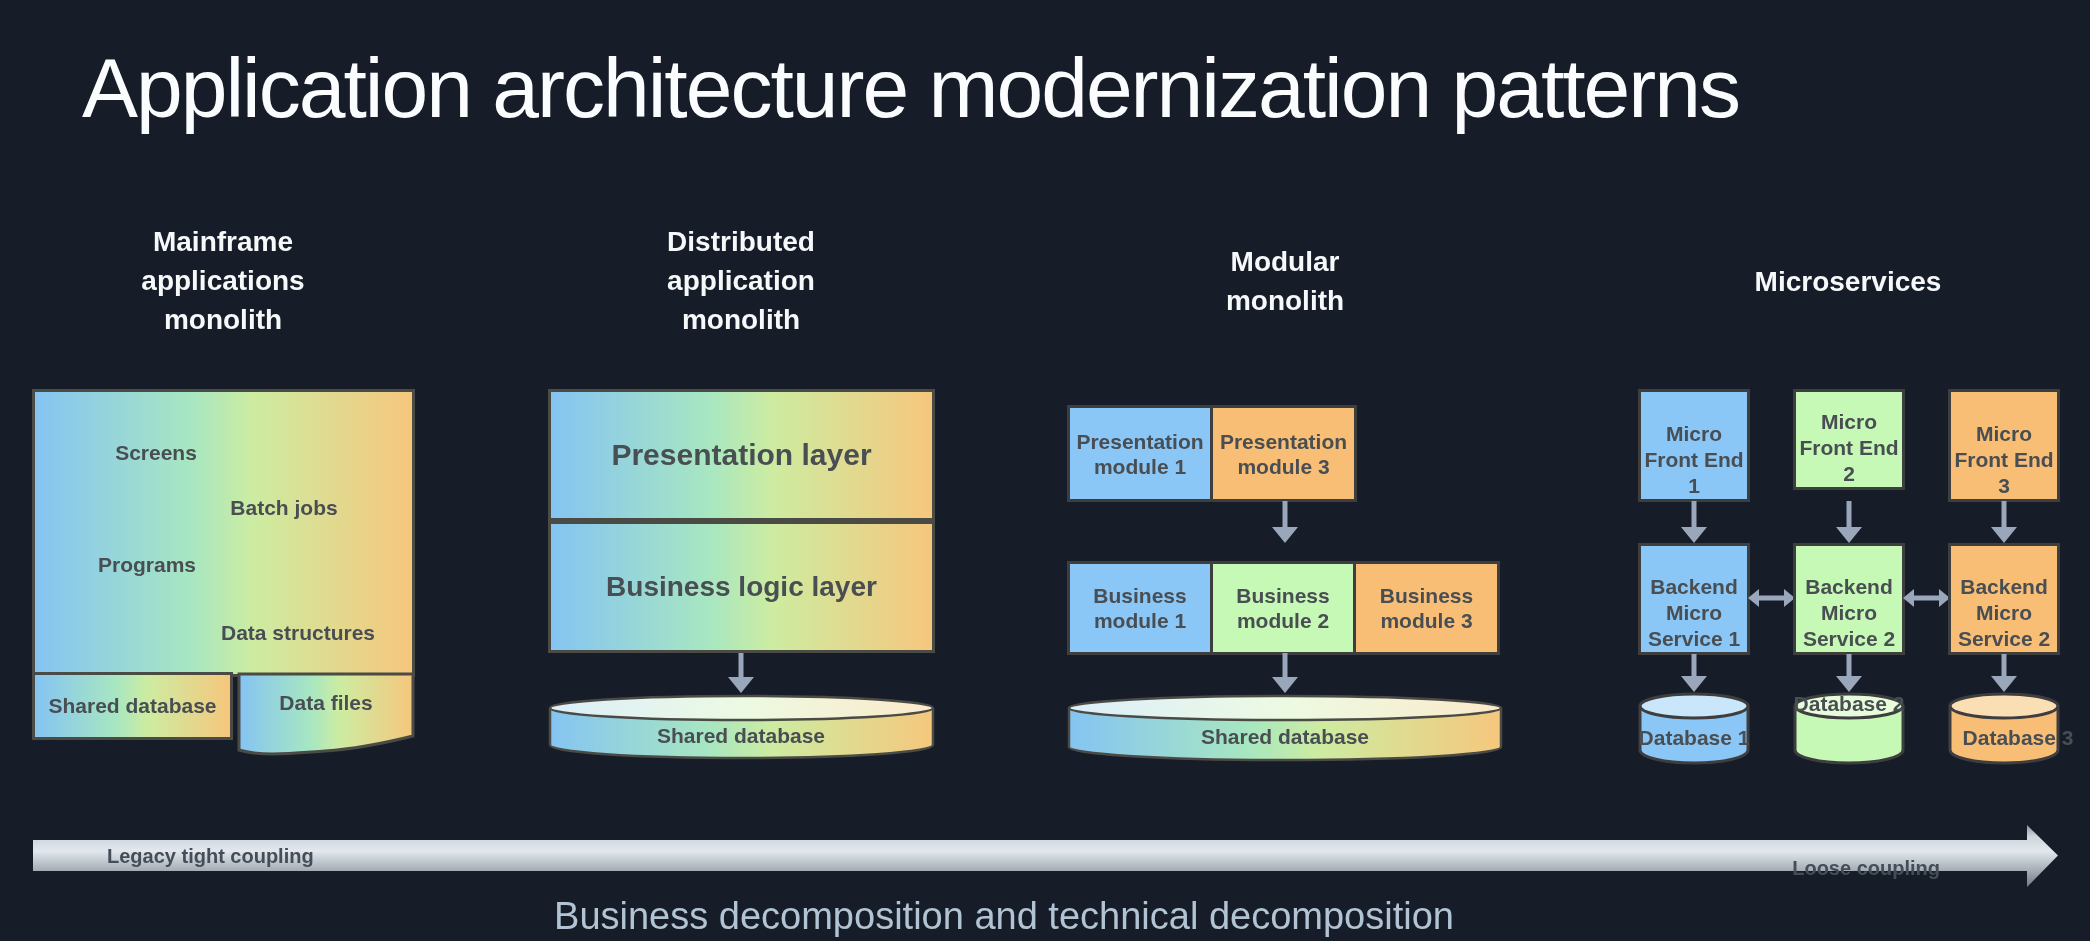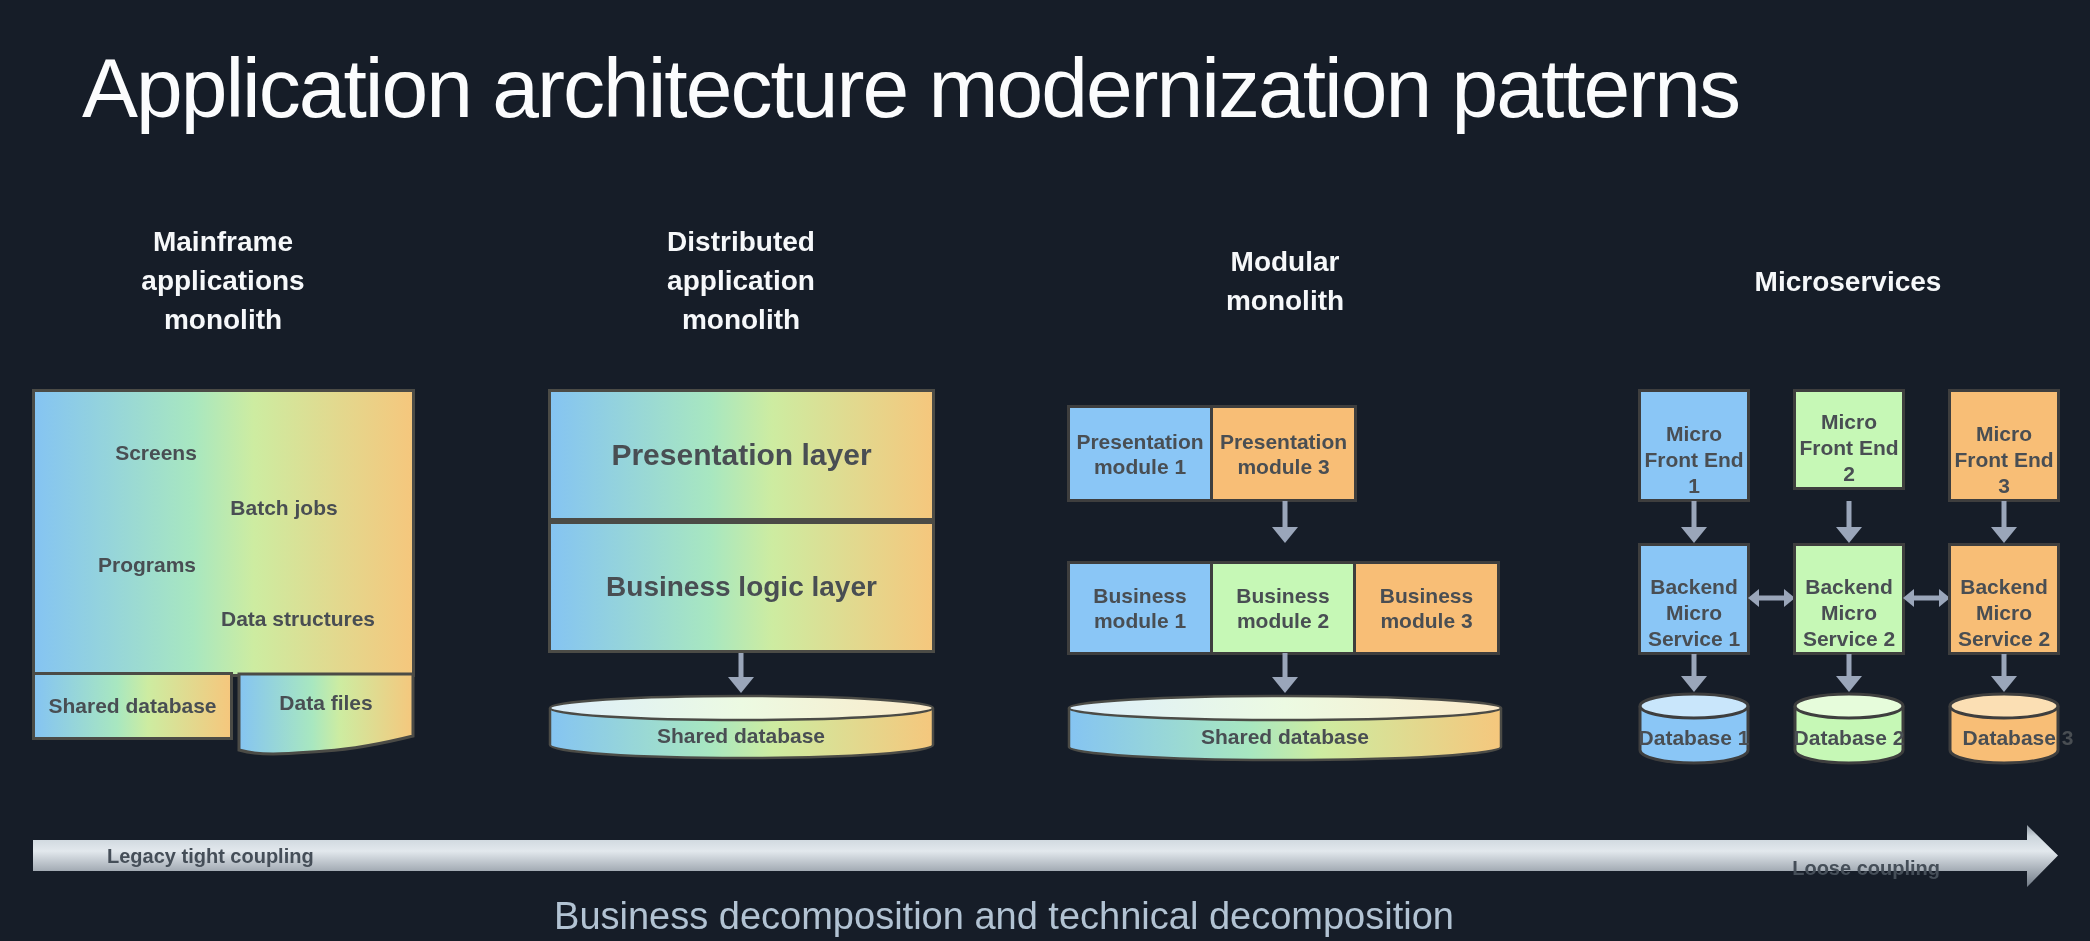--- a/index.html
+++ b/index.html
@@ -90,21 +90,21 @@
 application
 monolith</div>
   <div class="col-header" style="left:1285px;top:242px;">Modular
 monolith</div>
   <div class="col-header" style="left:1848px;top:262px;">Microservices</div>
 
   <div class="box grad" style="left:32px;top:389px;width:383px;height:288px;">
     <span class="lbl" style="left:121px;top:61px;">Screens</span>
     <span class="lbl" style="left:249px;top:116px;">Batch jobs</span>
     <span class="lbl" style="left:112px;top:173px;">Programs</span>
-    <span class="lbl" style="left:263px;top:227px;">Data structures</span>
+    <span class="lbl" style="left:263px;top:241px;">Data structures</span>
   </div>
   <div class="box grad" style="left:32px;top:672px;width:201px;height:68px;font-size:21px;">
     <span>Shared database</span>
   </div>
   <svg class="abs" style="left:237px;top:672px;" width="178" height="88" viewBox="0 0 178 88">
     <path d="M2,2 H176 V64 C148,71 118,77 88,79 C58,81 26,85 2,78 Z" fill="url(#gradBody)" stroke="#4b4b46" stroke-width="3"></path>
   </svg>
   <span class="lbl" style="left:326px;top:703px;">Data files</span>
 
   <div class="box grad" style="left:548px;top:389px;width:387px;height:132px;font-size:30px;">
@@ -193,21 +193,21 @@
       <span>Backend Micro Service 2</span>
     </div>
   <svg class="abs" style="left:1835px;top:654px;" width="28" height="38">
     <line x1="14" y1="0" x2="14" y2="24" stroke="#9aa6ba" stroke-width="5"></line>
       <polygon points="1,22 27,22 14,38" fill="#9aa6ba"></polygon>
   </svg>
   <svg class="abs" style="left:1793px;top:692px;" width="112" height="73" viewBox="0 0 112 73">
     <path d="M2,14 L2,58 A54,13 0 0 0 110,58 L110,14" fill="#c6f8b6" stroke="#3e3e3e" stroke-width="3"></path>
     <ellipse cx="56" cy="14" rx="54" ry="12" fill="#e6fcdb" stroke="#3e3e3e" stroke-width="3"></ellipse>
   </svg>
-  <span class="lbl" style="left:1849px;top:738px;">Database 2</span>
+  <span class="lbl" style="left:1849px;top:704px;">Database 2</span>
 
   <svg class="abs" style="left:1903px;top:587px;" width="47" height="22">
     <line x1="9" y1="11" x2="38" y2="11" stroke="#9aa6ba" stroke-width="5"></line>
     <polygon points="11,2 11,20 0,11" fill="#9aa6ba"></polygon>
       <polygon points="36,2 36,20 47,11" fill="#9aa6ba"></polygon>
   </svg>
 
   <div class="mbox c-orange" style="left:1948px;top:389px;height:113px;">
       <span>Micro Front End 3</span>
     </div>

